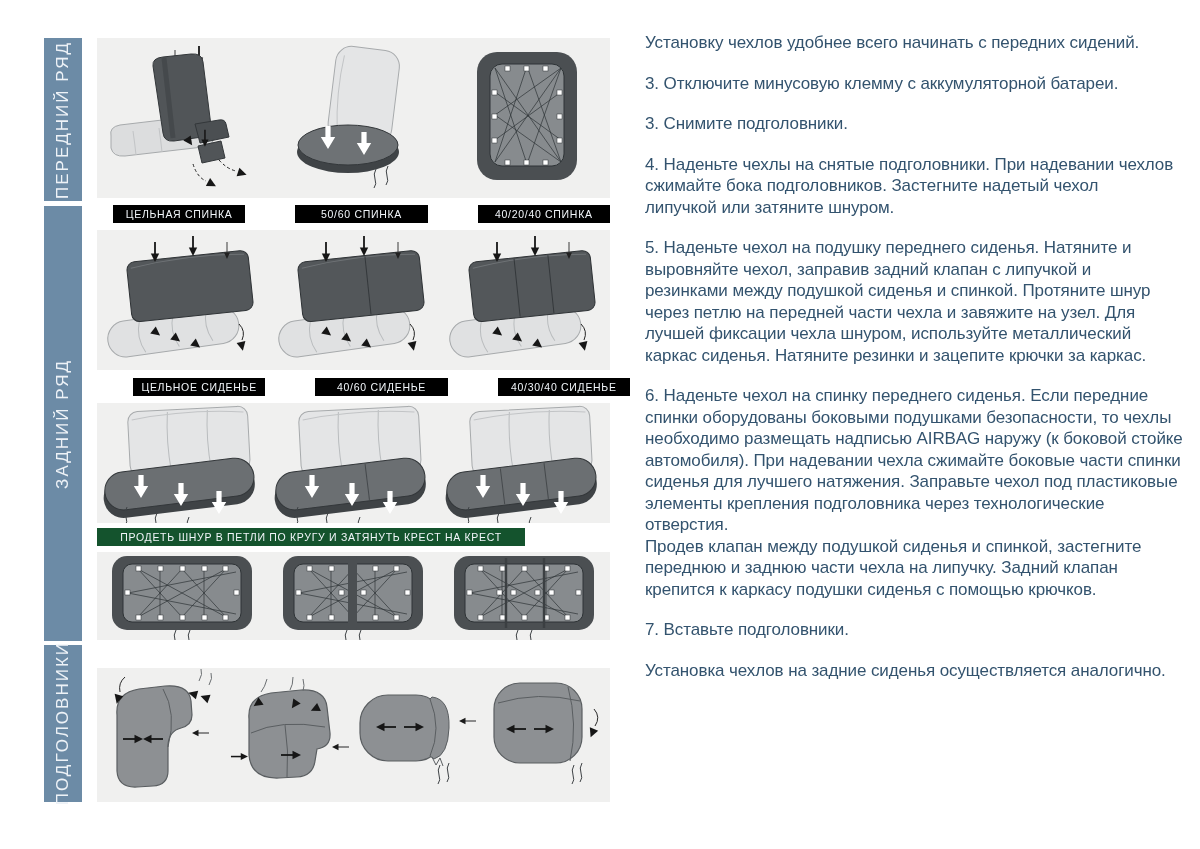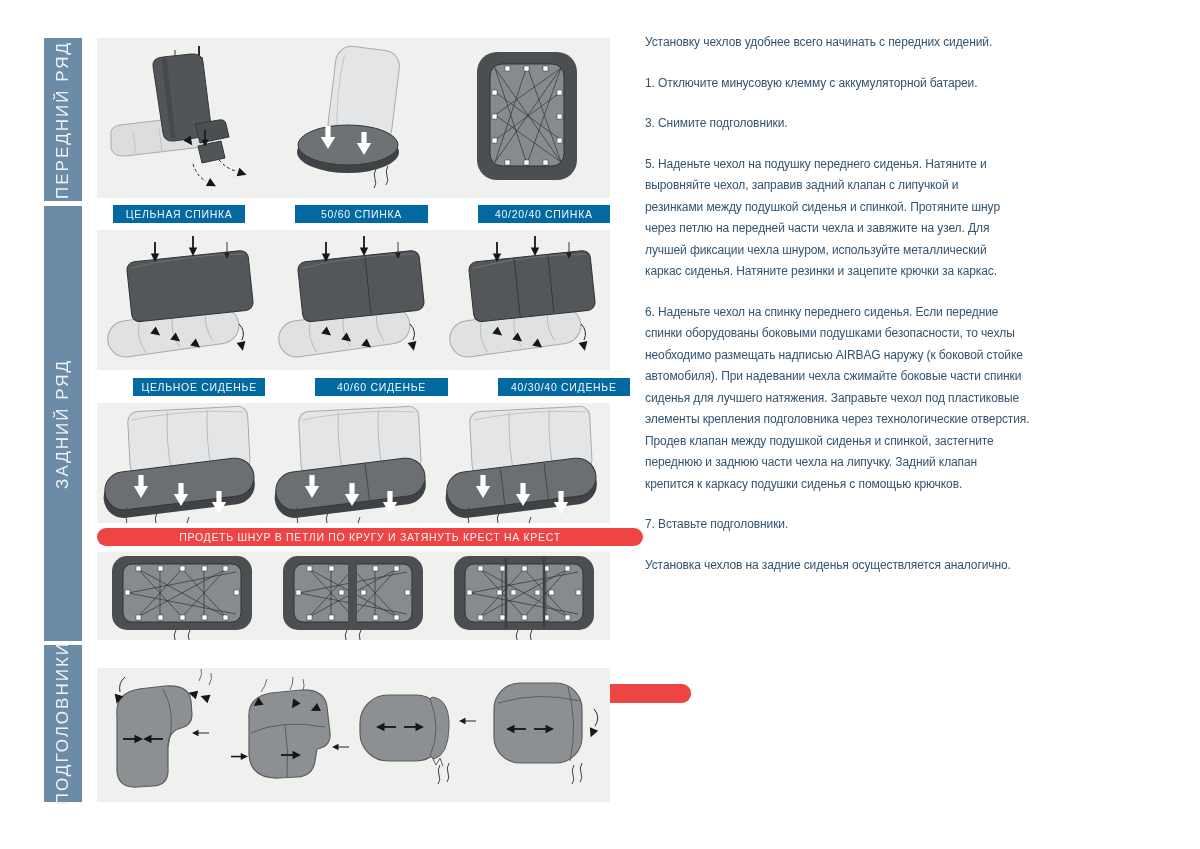--- a/index.html
+++ b/index.html
@@ -17,29 +17,29 @@
   .panel{position:absolute;left:97px;width:513px;background:#F0F0EF;
          display:flex;align-items:flex-start;justify-content:space-between;}
   .panel svg{display:block;}
   .p-front{top:38px;height:160px;}
   .p-backs{top:230px;height:140px;}
   .p-cushions{top:403px;height:120px;}
   .p-bottoms{top:552px;height:88px;}
   .p-heads{top:668px;height:134px;align-items:center;}
   
   .bar-row{position:absolute;left:97px;width:513px;display:flex;gap:34px;}
-  .bar-row .bar{flex:1;height:18px;background:#0369a1;display:flex;align-items:center;justify-content:center;margin-left:16px;}
+  .bar-row .bar{flex:1;height:18px;background:#000000;display:flex;align-items:center;justify-content:center;margin-left:16px;}
   .bar,.bar-full{color:#F2F6FA;font-size:10.5px;letter-spacing:.7px;white-space:nowrap;}
   .barsA{top:205px;} .barsB{top:378px;padding-left:20px;}
-  .bar-full{position:absolute;left:97px;width:546px;height:18px;background:#ef4444;
-            display:flex;align-items:center;justify-content:center;border-radius:9px;}
+  .bar-full{position:absolute;left:97px;width:428px;height:18px;background:#14532d;
+            display:flex;align-items:center;justify-content:center;}
   .bar-lace{top:528px;} .bar-heads{top:684px;height:19px;padding-left:48px;}
   
   .instructions{position:absolute;left:645px;top:32px;width:540px;color:#33536E;}
-  .instructions p{margin:0 0 19px 0;font-size:12px;line-height:21.5px;
+  .instructions p{margin:0 0 19px 0;font-size:17px;line-height:21.5px;
                   letter-spacing:-.1px;white-space:pre-line;}
   
 </style>
 </head>
 <body>
 
 <div class="canvas">
 
   <svg width="0" height="0" style="position:absolute" aria-hidden="true">
     <defs>
@@ -353,22 +353,25 @@
       <use href="#arrH" x="52" y="60"></use>
       <path d="M112,40 q7,8 1,17" stroke="#2a2a2a" stroke-width="1" fill="none"></path>
       <use href="#triR" transform="translate(112,60) rotate(112)"></use>
       <use href="#squig" x="92" y="96"></use>
         <use href="#squig" x="100" y="94"></use>
     </svg>
   </section>
 
   <div class="instructions">
     <p>Установку чехлов удобнее всего начинать с передних сидений.</p>
-    <p>1. Отключите минусовую клемму с аккумуляторной батареи.</p>
+    <p>3. Отключите минусовую клемму с аккумуляторной батареи.</p>
     <p>3. Снимите подголовники.</p>
+    <p>4. Наденьте чехлы на снятые подголовники. При надевании чехлов
+сжимайте бока подголовников. Застегните надетый чехол
+липучкой или затяните шнуром.</p>
     <p>5. Наденьте чехол на подушку переднего сиденья. Натяните и
 выровняйте чехол, заправив задний клапан с липучкой и
 резинками между подушкой сиденья и спинкой. Протяните шнур
 через петлю на передней части чехла и завяжите на узел. Для
 лучшей фиксации чехла шнуром, используйте металлический
 каркас сиденья. Натяните резинки и зацепите крючки за каркас.</p>
     <p>6. Наденьте чехол на спинку переднего сиденья. Если передние
 спинки оборудованы боковыми подушками безопасности, то чехлы
 необходимо размещать надписью AIRBAG наружу (к боковой стойке
 автомобиля). При надевании чехла сжимайте боковые части спинки

